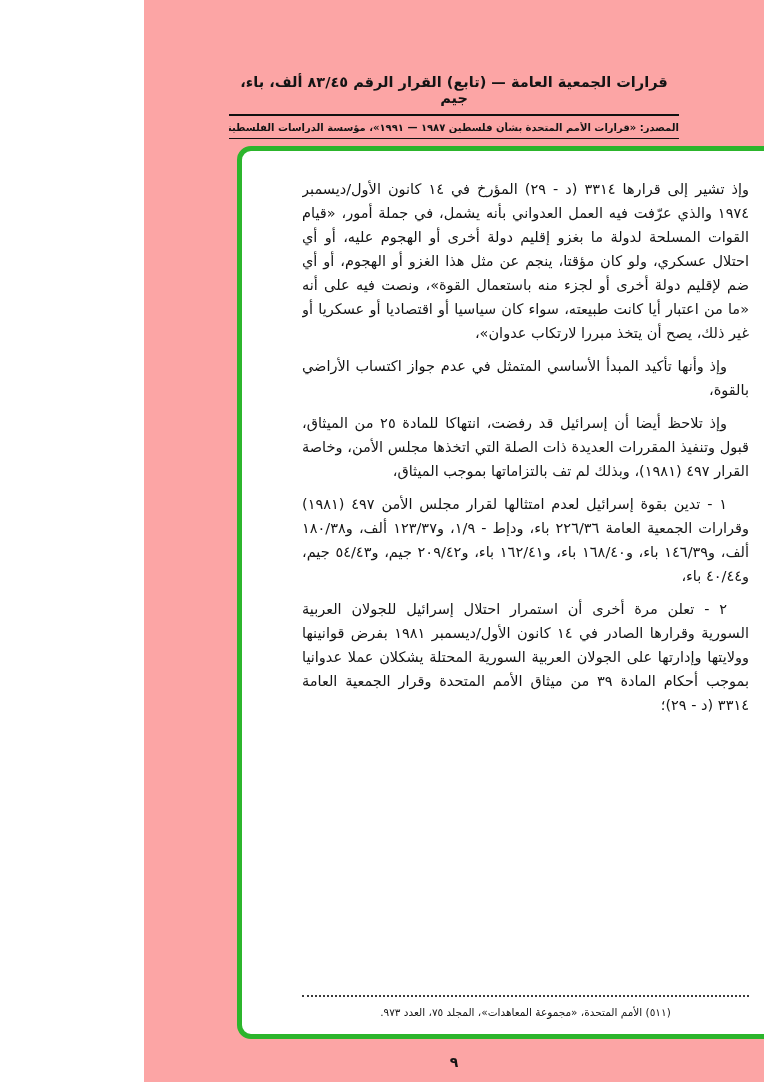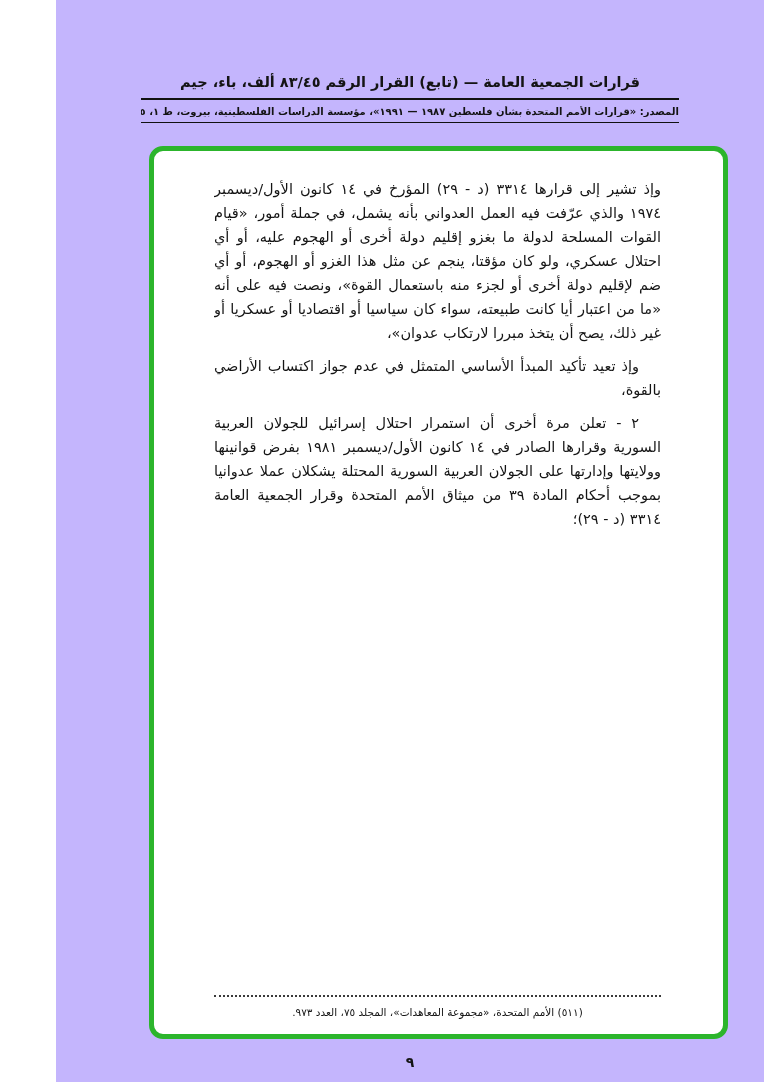--- a/index.html
+++ b/index.html
@@ -1,21 +1,21 @@
 <!DOCTYPE html>
 <html lang="ar" dir="rtl"><head>
 <meta charset="utf-8">
 <style>
   * { margin:0; padding:0; box-sizing:border-box; }
   html,body { width:764px; height:1082px; background:#ffffff; }
   body { font-family:"DejaVu Sans", sans-serif; color:#141414; }
 
   .page {
-    position:relative; width:708px; height:1082px;
-    background:#c4b5fd; direction:rtl; overflow:hidden;
+    position:relative; width:620px; height:1082px;
+    background:#fca5a5; direction:rtl; overflow:hidden;
   }
 
   .doc-header {
     position:absolute; top:74px; left:85px; right:85px;
     text-align:center;
   }
   .doc-title { font-size:14.5px; font-weight:bold; letter-spacing:0; }
   .rule-top { border-top:2px solid #111; margin-top:8px; }
   .source-line { font-size:10px; font-weight:bold; margin-top:6px; white-space:nowrap; overflow:hidden; }
   .rule-bottom { border-top:1.5px solid #111; margin-top:5px; }
@@ -55,21 +55,23 @@
   <header class="doc-header">
     <h1 class="doc-title">قرارات الجمعية العامة — (تابع) القرار الرقم ٨٣/٤٥ ألف، باء، جيم</h1>
     <div class="rule-top"></div>
     <p class="source-line">المصدر: «قرارات الأمم المتحدة بشأن فلسطين ١٩٨٧ — ١٩٩١»، مؤسسة الدراسات الفلسطينية، بيروت، ط ١، ١٩٩٥، مج ٤، ص ٢٣٤ — ٢٤١.</p>
     <div class="rule-bottom"></div>
   </header>
 
   <main class="frame" style="border-color: rgb(44, 181, 44);">
     <div class="body-text" id="paragraphs">
         <p class="para"><strong class="lead">وإذ تشير</strong> إلى قرارها ٣٣١٤ (د - ٢٩) المؤرخ في ١٤ كانون الأول/ديسمبر ١٩٧٤ والذي عرّفت فيه العمل العدواني بأنه يشمل، في جملة أمور، «قيام القوات المسلحة لدولة ما بغزو إقليم دولة أخرى أو الهجوم عليه، أو أي احتلال عسكري، ولو كان مؤقتا، ينجم عن مثل هذا الغزو أو الهجوم، أو أي ضم لإقليم دولة أخرى أو لجزء منه باستعمال القوة»، ونصت فيه على أنه «ما من اعتبار أيا كانت طبيعته، سواء كان سياسيا أو اقتصاديا أو عسكريا أو غير ذلك، يصح أن يتخذ مبررا لارتكاب عدوان»،</p>
-        <p class="para"><strong class="lead">وإذ تعيد</strong> تأكيد المبدأ الأساسي المتمثل في عدم جواز اكتساب الأراضي بالقوة،</p>
+        <p class="para"><strong class="lead">وإذ وأنها</strong> تأكيد المبدأ الأساسي المتمثل في عدم جواز اكتساب الأراضي بالقوة،</p>
+        <p class="para"><strong class="lead">وإذ تلاحظ أيضا</strong> أن إسرائيل قد رفضت، انتهاكا للمادة ٢٥ من الميثاق، قبول وتنفيذ المقررات العديدة ذات الصلة التي اتخذها مجلس الأمن، وخاصة القرار ٤٩٧ (١٩٨١)، وبذلك لم تف بالتزاماتها بموجب الميثاق،</p>
+        <p class="para"><span class="pnum">١ - </span><strong class="lead">تدين بقوة</strong> إسرائيل لعدم امتثالها لقرار مجلس الأمن ٤٩٧ (١٩٨١) وقرارات الجمعية العامة ٢٢٦/٣٦ باء، ودإط - ١/٩، و١٢٣/٣٧ ألف، و١٨٠/٣٨ ألف، و١٤٦/٣٩ باء، و١٦٨/٤٠ باء، و١٦٢/٤١ باء، و٢٠٩/٤٢ جيم، و٥٤/٤٣ جيم، و٤٠/٤٤ باء،</p>
         <p class="para"><span class="pnum">٢ - </span><strong class="lead">تعلن مرة أخرى</strong> أن استمرار احتلال إسرائيل للجولان العربية السورية وقرارها الصادر في ١٤ كانون الأول/ديسمبر ١٩٨١ بفرض قوانينها وولايتها وإدارتها على الجولان العربية السورية المحتلة يشكلان عملا عدوانيا بموجب أحكام المادة ٣٩ من ميثاق الأمم المتحدة وقرار الجمعية العامة ٣٣١٤ (د - ٢٩)؛</p>
       </div>
 
     <div class="footnote-block">
       <div class="footnote-sep"></div>
       <p class="footnote">(٥١١) الأمم المتحدة، «مجموعة المعاهدات»، المجلد ٧٥، العدد ٩٧٣.</p>
     </div>
   </main>
 
   <div class="page-number">٩</div>

